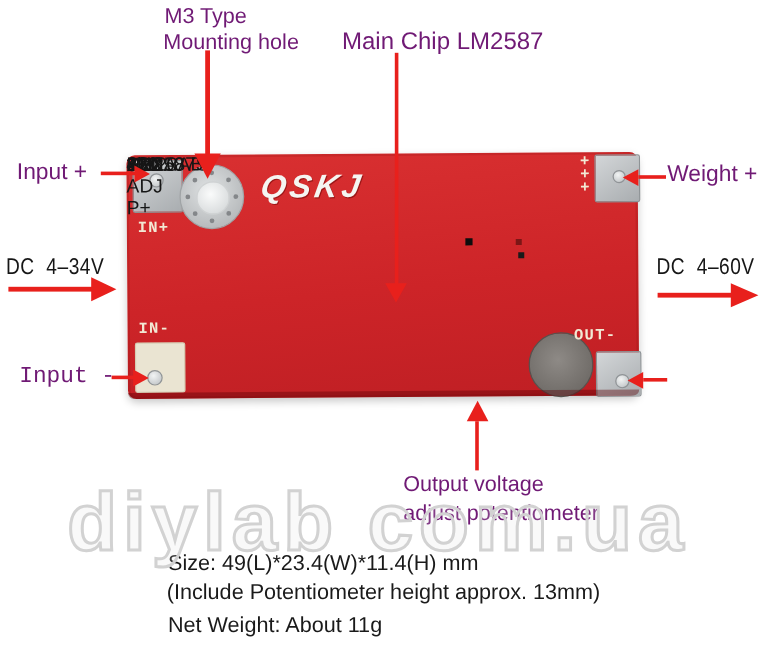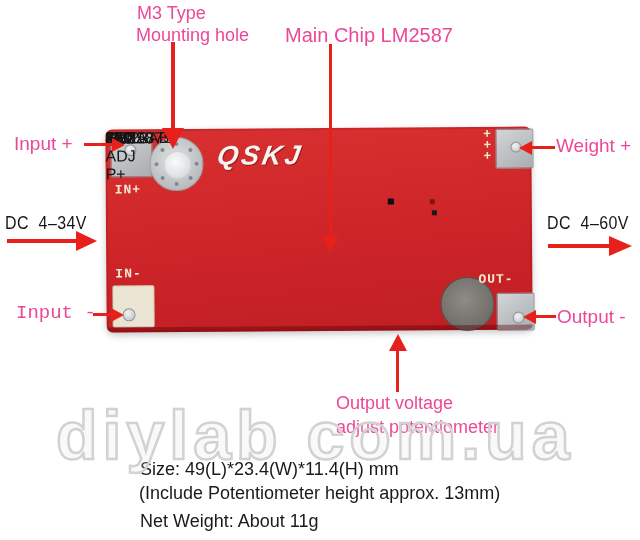--- a/index.html
+++ b/index.html
@@ -1,19 +1,19 @@
 <!DOCTYPE html>
 <html><head>
 <meta charset="utf-8">
 <style>
   html,body{margin:0;padding:0;background:#fff;}
   .stage{position:relative;width:640px;height:540px;background:#ffffff;overflow:hidden;
          font-family:"Liberation Sans",sans-serif;color:#161616;}
   
-  .lbl{position:absolute;font-size:18px;line-height:22px;color:#ec4899;white-space:nowrap;}
+  .lbl{position:absolute;font-size:18px;line-height:22px;color:#701a75;white-space:nowrap;}
   #lbl-m3a{left:137px;top:2px;}
   #lbl-m3b{left:136px;top:24px;}
   #lbl-chip{left:285px;top:24px;font-size:20px;}
   #lbl-inplus{left:14px;top:133px;font-size:19px;}
   #lbl-inminus{left:16px;top:302px;font-size:19px;font-family:Liberation Mono, monospace;}
   #lbl-outplus{left:556px;top:135px;font-size:19px;}
   #lbl-outminus{left:557px;top:306px;font-size:19px;}
   .dc-label{position:absolute;font-size:19px;white-space:pre;transform:scaleX(.84);
             transform-origin:0 50%;letter-spacing:.5px;}
   #lbl-dcin{left:5px;top:212px;}
@@ -294,21 +294,20 @@
   <div id="ar-pot-l" class="aline"></div>
 
   <div id="lbl-m3a" class="lbl">M3 Type</div>
   <div id="lbl-m3b" class="lbl">Mounting hole</div>
   <div id="lbl-chip" class="lbl">Main Chip LM2587</div>
   <div id="lbl-inplus" class="lbl">Input +</div>
   <div id="lbl-dcin" class="dc-label">DC  4–34V</div>
   <div id="lbl-inminus" class="lbl">Input -</div>
   <div id="lbl-outplus" class="lbl">Weight +</div>
   <div id="lbl-dcout" class="dc-label">DC  4–60V</div>
-  <div id="lbl-outminus" class="lbl">Output -</div>
   <div id="lbl-potb" class="lbl">adjust potentiometer</div>
   <div id="lbl-pota" class="lbl">Output voltage</div>
 
   <div id="spec-size" class="spec">Size: 49(L)*23.4(W)*11.4(H) mm</div>
   <div id="spec-note" class="spec">(Include Potentiometer height approx. 13mm)</div>
   <div id="spec-weight" class="spec">Net Weight: About 11g</div>
 
 </div>
 
 </body></html>

